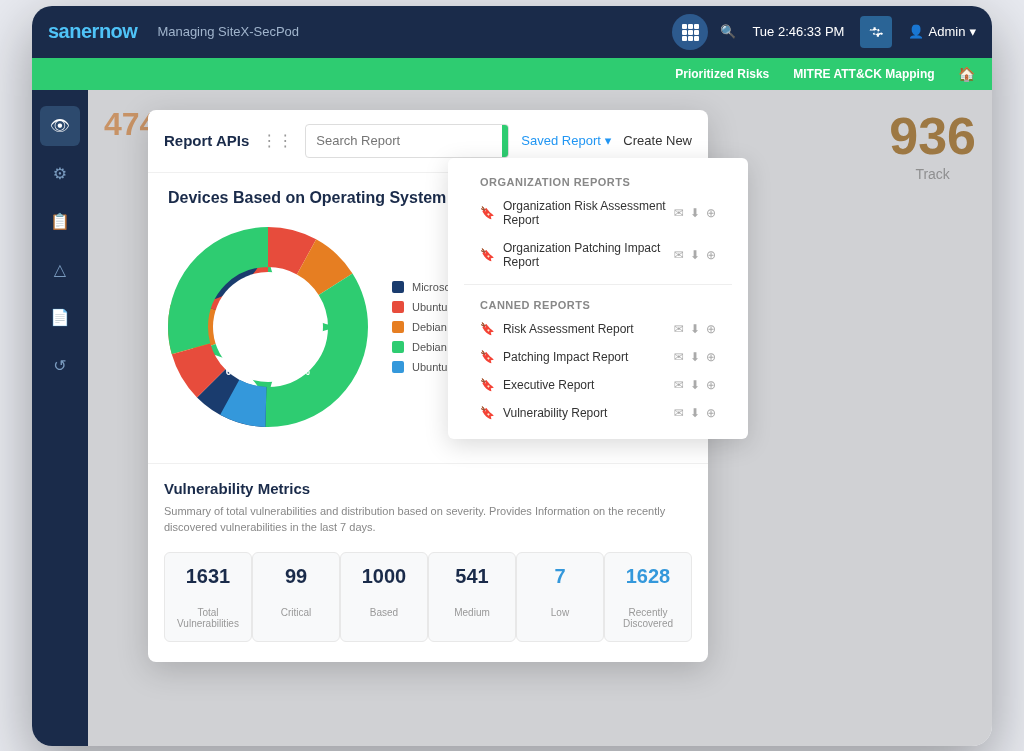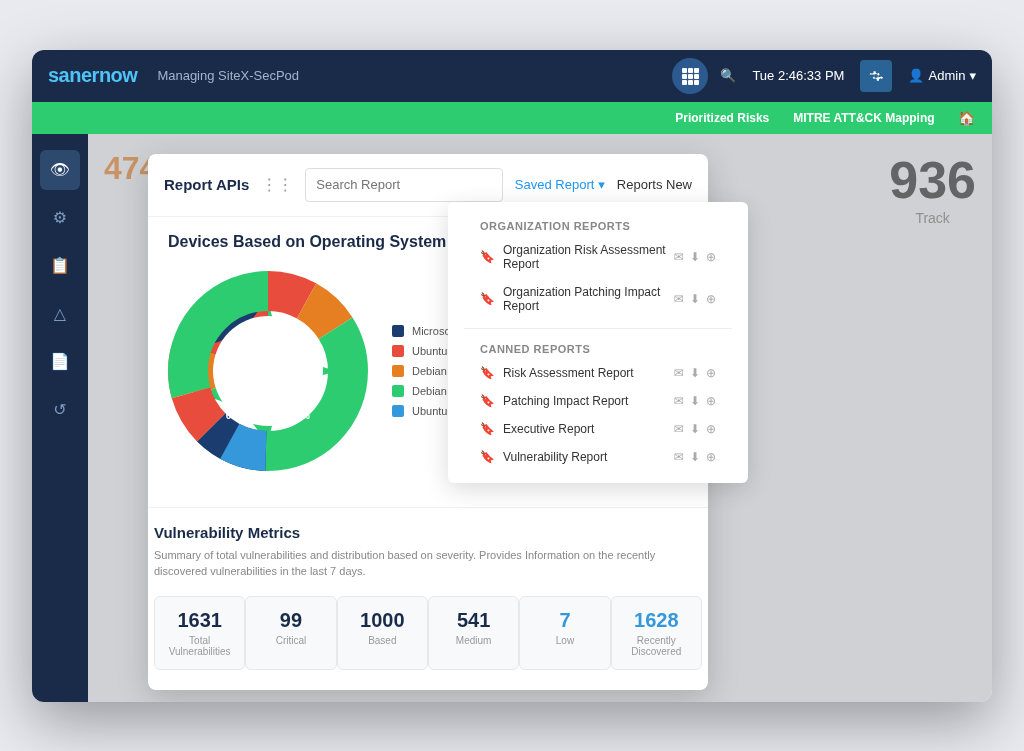--- a/index.html
+++ b/index.html
@@ -9,23 +9,23 @@
       width: 1024px;
       height: 751px;
       overflow: hidden;
       display: flex;
       align-items: center;
       justify-content: center;
     }
 
     .screen-wrapper {
       width: 960px;
-      height: 652px;
+      height: 740px;
       background: #f0f2f5;
-      border-radius: 12px;
+      border-radius: 20px;
       box-shadow: 0 20px 60px rgba(0,0,0,0.35);
       overflow: hidden;
       position: relative;
       display: flex;
       flex-direction: column;
     }
 
     
     .topbar {
       background: #1a2b4a;
@@ -146,21 +146,21 @@
     .num-blue { color: #3498db; }
     .num-red { color: #e74c3c; }
 
     .bg-track {
       position: absolute;
       top: 16px;
       right: 16px;
       text-align: center;
       opacity: 0.7;
     }
-    .bg-track .track-num { font-size: 52px; font-weight: 700; color: #404040; }
+    .bg-track .track-num { font-size: 52px; font-weight: 700; color: #a16207; }
     .bg-track .track-lbl { font-size: 14px; color: #888; }
 
     
     .modal-overlay {
       position: absolute;
       top: 0; left: 0; right: 0; bottom: 0;
       background: rgba(0,0,0,0.15);
       z-index: 10;
     }
 
@@ -310,21 +310,21 @@
       font-size: 11px; color: #555;
     }
     .legend-dot {
       width: 12px; height: 12px;
       border-radius: 2px;
       flex-shrink: 0;
     }
 
     
     .metrics-section {
-      padding: 0 6px 20px;
+      padding: 0 16px 20px;
       border-top: 1px solid #f0f0f0;
       padding-top: 16px;
     }
     .metrics-title {
       font-size: 15px;
       font-weight: 700;
       color: #1a2b4a;
       margin-bottom: 6px;
     }
     .metrics-desc {
@@ -348,21 +348,21 @@
     .metric-num {
       font-size: 20px;
       font-weight: 700;
       color: #1a2b4a;
     }
     .metric-num.low { color: #3498db; }
     .metric-num.recent { color: #3498db; }
     .metric-label {
       font-size: 10px;
       color: #999;
-      margin-top: 3px;
+      margin-top: 19px;
     }
   </style>
 </head>
 <body>
 
 <div class="screen-wrapper">
 
   <div class="topbar">
     <div class="logo">
       <span>saner</span><span style="color:#4fc3f7">now</span>
@@ -445,21 +445,21 @@
             <input type="text" placeholder="Search Report" style="">
             <button class="search-btn">
               
             </button>
           </div>
           <div class="saved-report-btn">
             <span>Saved Report</span>
             <span>▾</span>
           </div>
           <div class="create-new-btn">
-            <span>Reports New</span>
+            <span>Create New</span>
           </div>
         </div>
 
         <div class="report-body">
           <div style="display:flex; align-items:center; justify-content:space-between; margin-bottom:4px;">
             <span class="chart-title">Devices Based on Operating System</span>
             <div class="chart-actions">
               <span title="Filter">⊟</span>
               <span>🖥</span>
               <span>↺</span>

